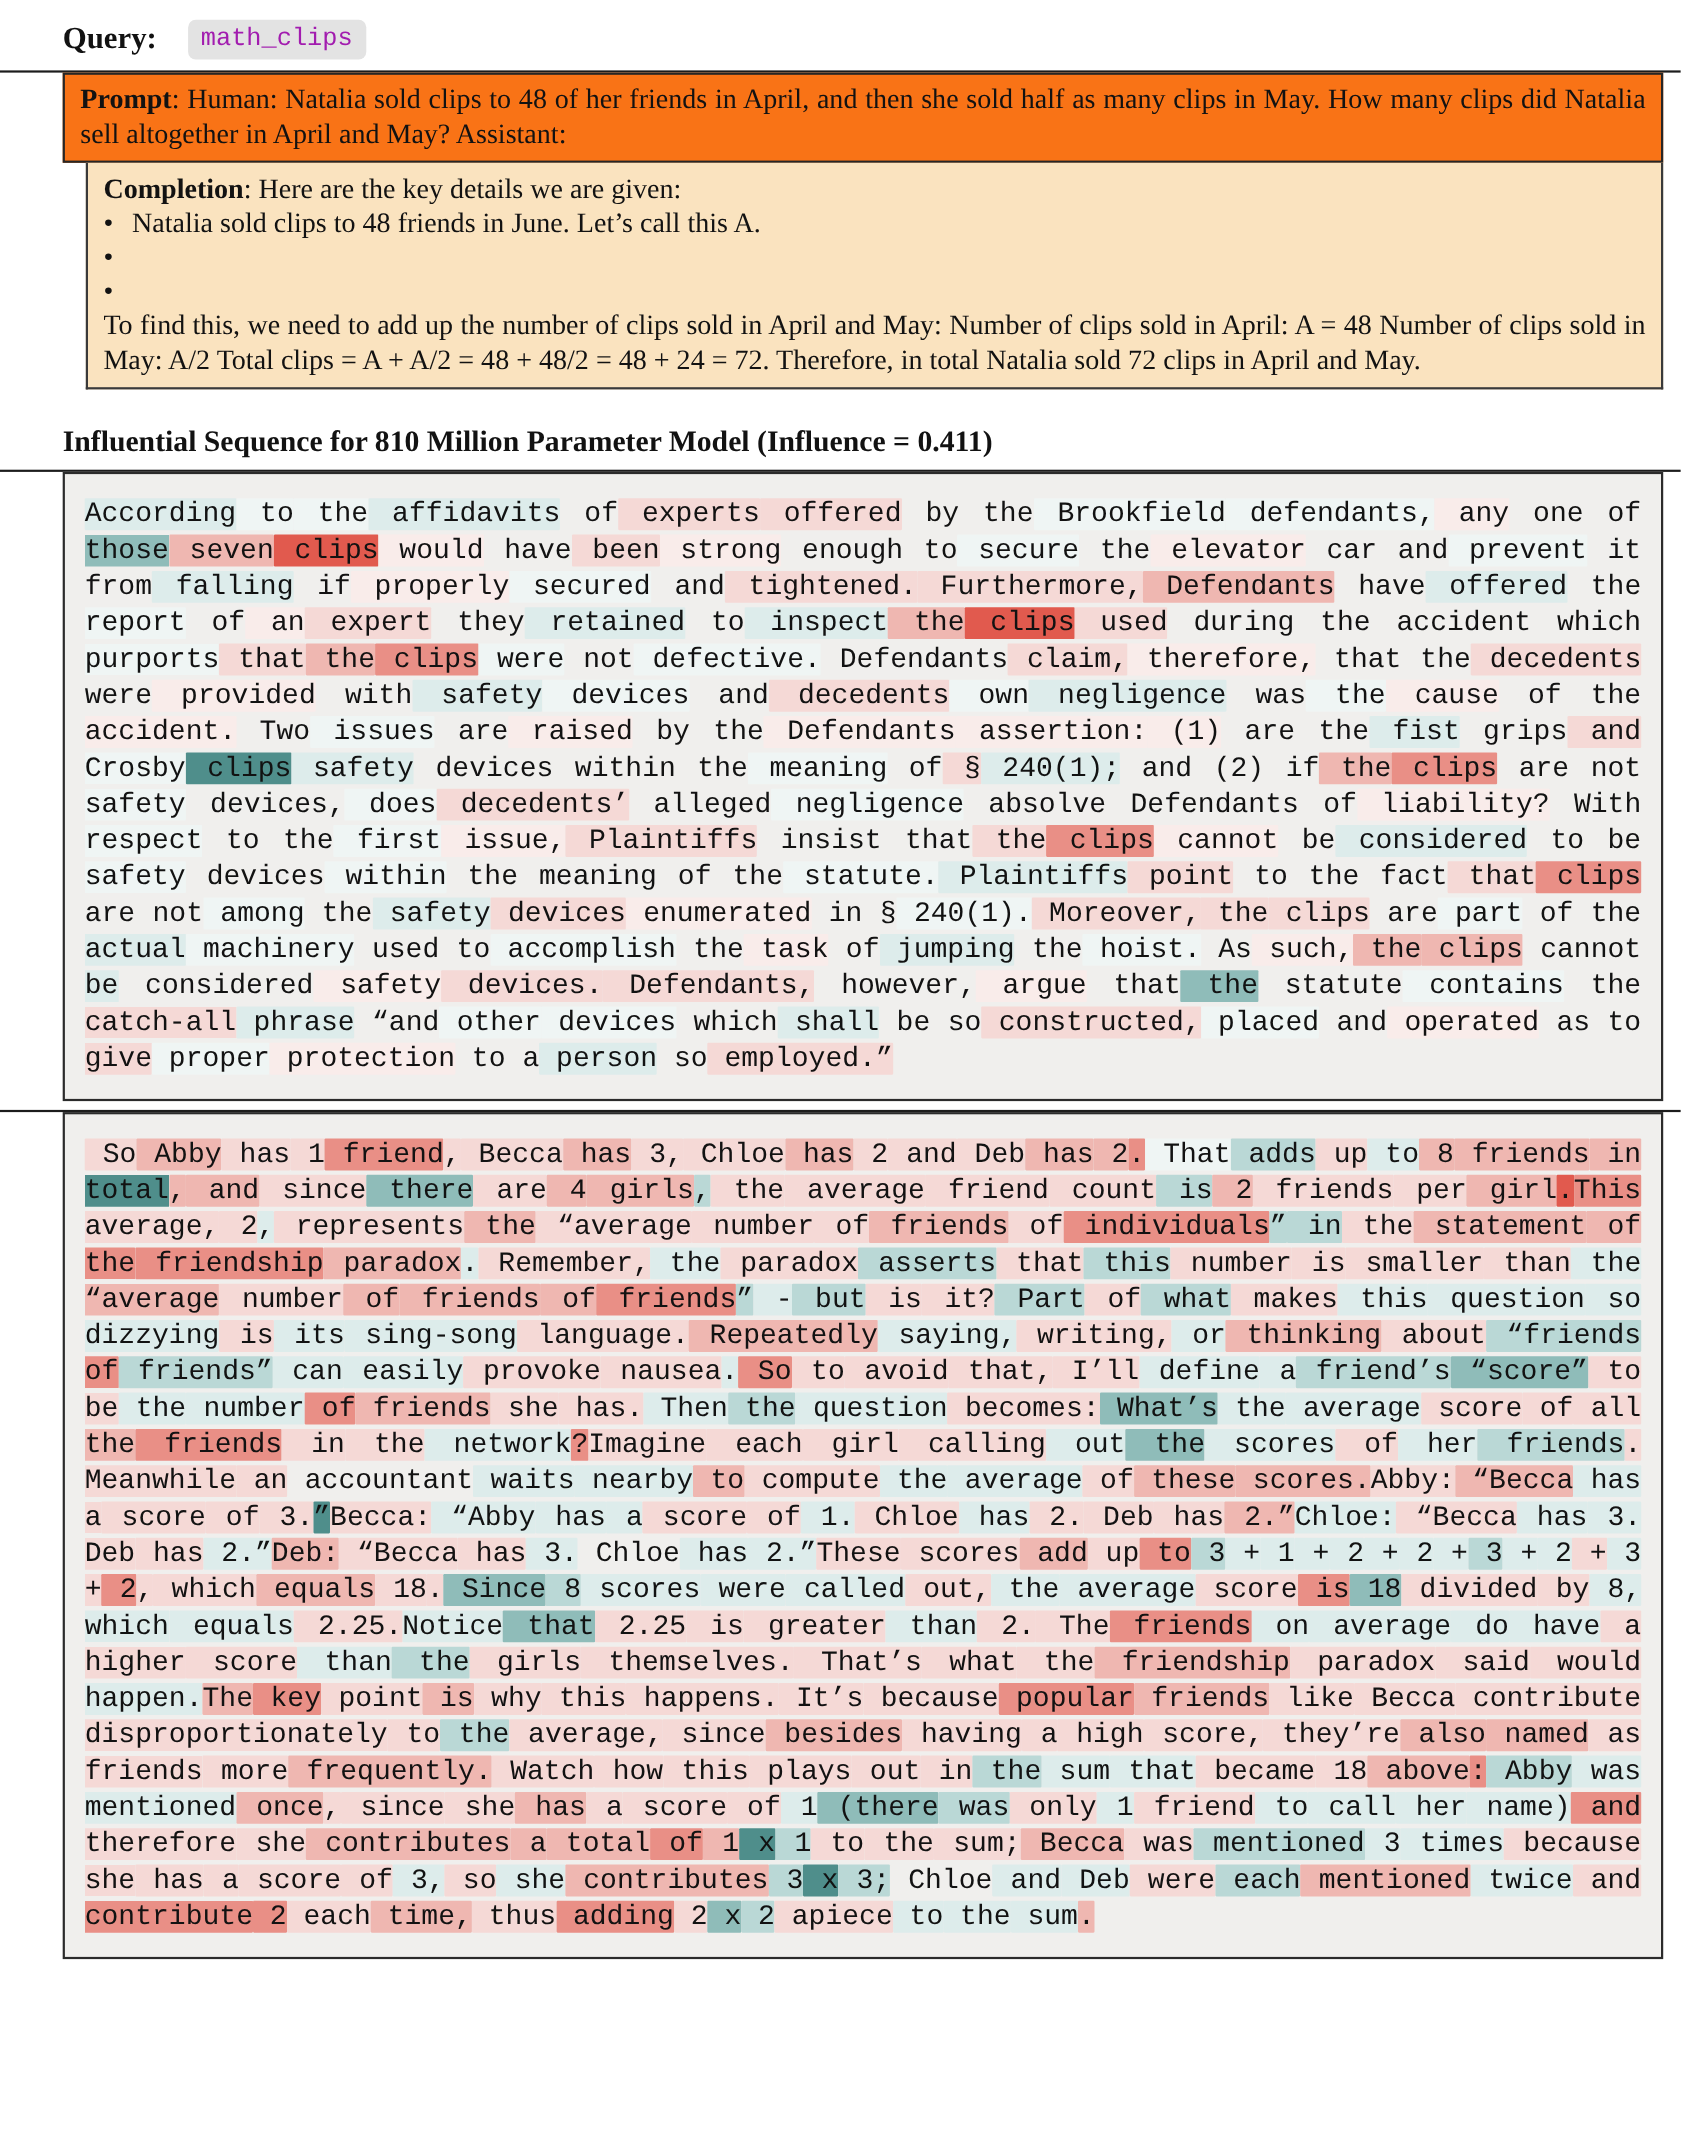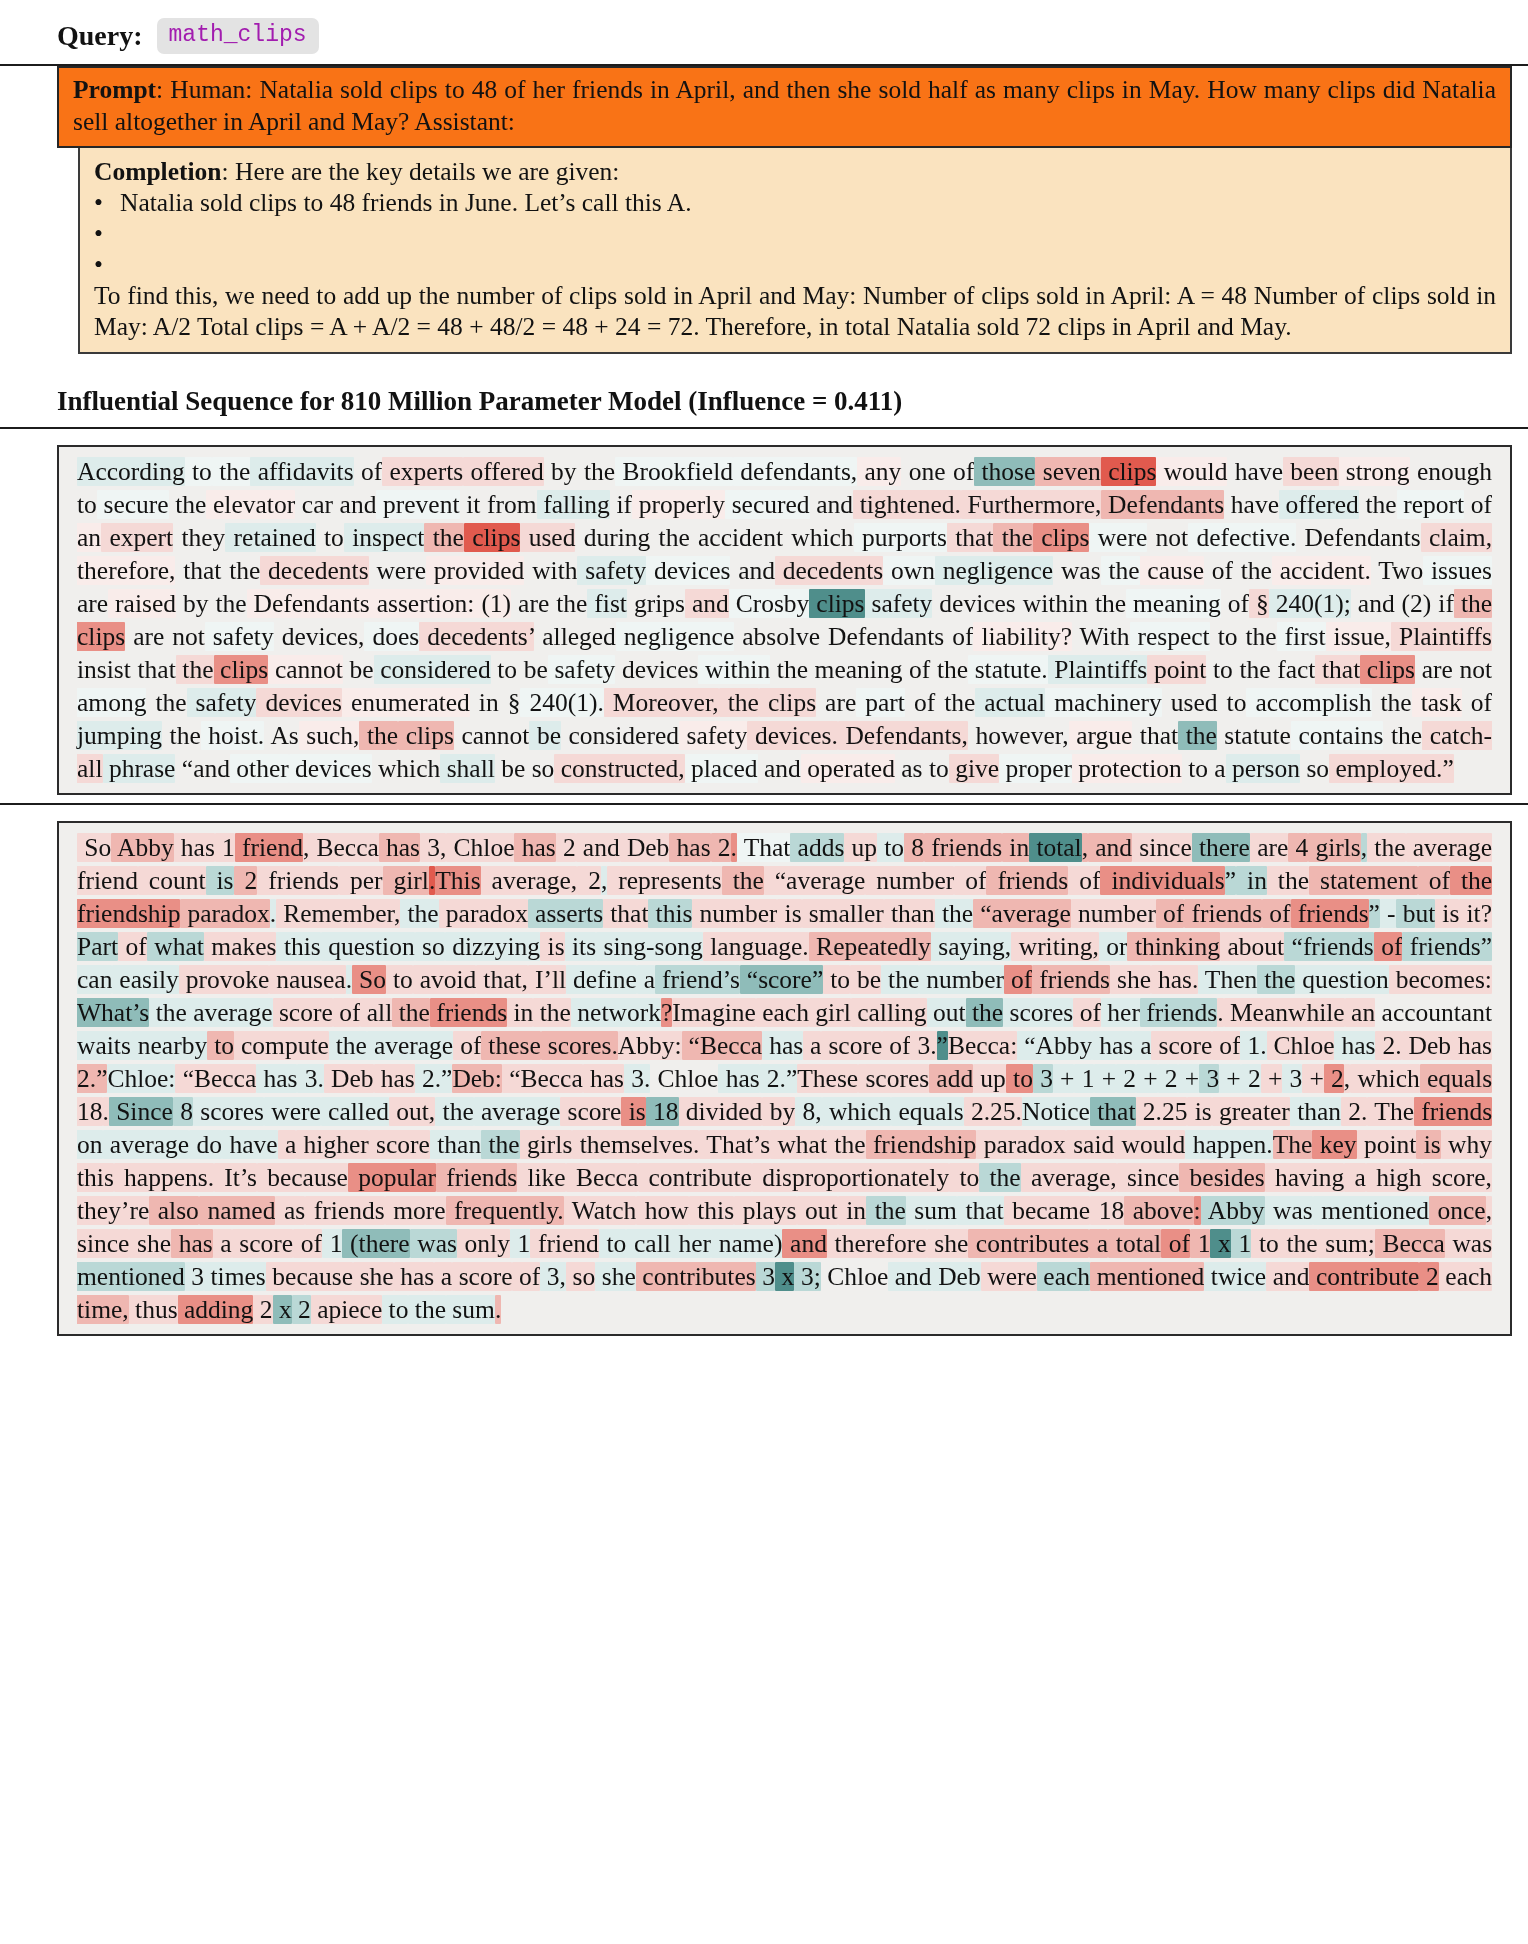--- a/index.html
+++ b/index.html
@@ -1,30 +1,30 @@
 <!DOCTYPE html>
 <html><head>
 <meta charset="utf-8">
 <style>
   html,body{margin:0;padding:0;background:#ffffff;color:#121212;}
   body{width:1528px;min-height:1944px;font-family:"Liberation Serif",serif;}
   .page{padding:14px 16px 30px 57px;}
-  .query-row{display:flex;align-items:center;gap:14px;margin:4px 0 10px 0;}
+  .query-row{display:flex;align-items:center;gap:28px;margin:4px 0 10px 0;}
   .query-label{font-weight:bold;font-size:28px;}
   .query-pill{font-family:Liberation Mono, monospace;font-size:23px;background:#e3e3e3;border-radius:7px;padding:4px 12px 6px 12px;color:#a21caf;}
   .rule{border-top:2.5px solid #1c1c1c;margin-left:-57px;margin-right:-16px;}
   .prompt-box{border:2px solid #262626;background:#f97316;padding:6px 14px 8px 14px;font-size:25.5px;line-height:32px;text-align:justify;}
   .completion-box{border:2px solid #3a3a3a;border-top:none;background:#fae3bf;margin-left:21px;padding:8px 14px 10px 14px;font-size:25.5px;line-height:31px;}
   .bold{font-weight:bold;}
   .bullet-line{display:flex;}
   .bullet-marker{width:26px;flex:0 0 26px;}
   .completion-body{text-align:justify;}
   .section-heading{font-weight:bold;font-size:27px;margin:26px 0 10px 0;}
   .hl-e{background:#c9ddf0;}
-  .seq-box{border:2px solid #2b2b2b;background:#f0efed;margin-top:16px;margin-bottom:8px;padding:8px 18px;}
+  .seq-box{border:2px solid #2b2b2b;background:#f0efed;margin-bottom:8px;padding:20px 18px;font-family:Liberation Mono, monospace;}
   .tokens{margin:0;font-size:25.5px;line-height:33px;text-align:justify;}
   .tokens span{border-radius:1px;}
   .hl-r0{background:#f9ecea;} .hl-r1{background:#f5d9d6;} .hl-r2{background:#efb7b1;}
   .hl-r3{background:#e98f86;} .hl-r4{background:#e15a4e;}
   .hl-t0{background:#eff5f4;} .hl-t1{background:#ddeceb;} .hl-t2{background:#bad8d6;}
   .hl-t3{background:#8fbcb9;} .hl-t4{background:#4f8e8b;}
   .gap-after-completion{height:6px;}
 </style>
 </head>
 <body>

